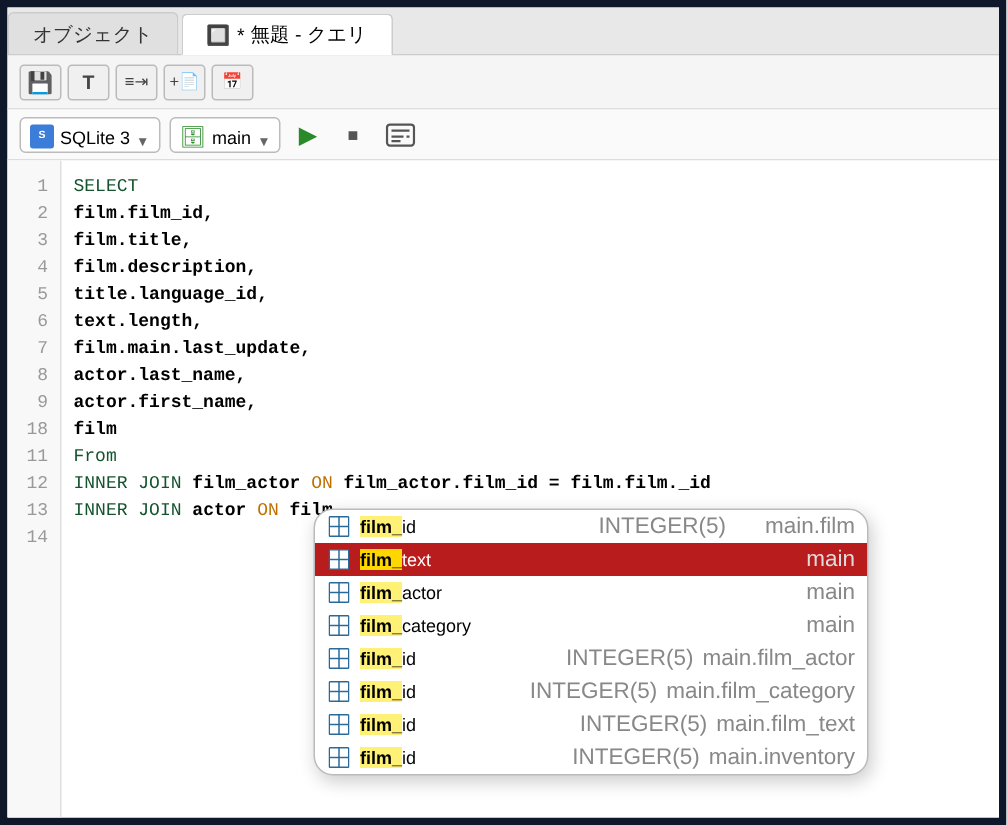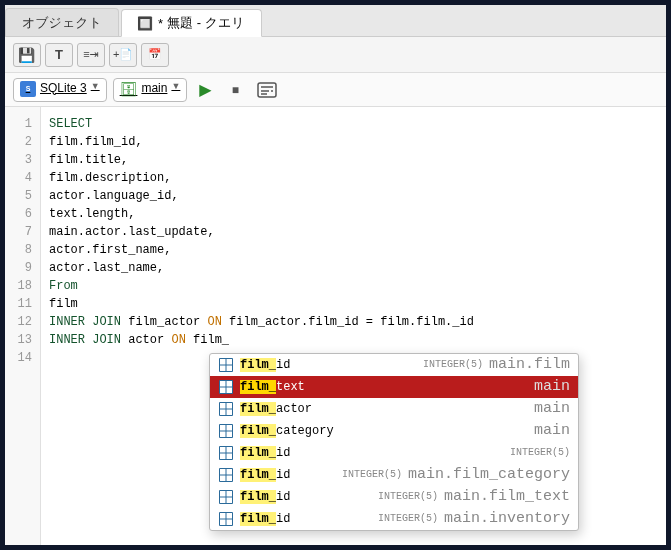--- a/index.html
+++ b/index.html
@@ -81,30 +81,29 @@
       display: flex;
       align-items: center;
       padding: 4px 8px;
       gap: 6px;
       border-bottom: 1px solid #ddd;
       background: #fafafa;
       height: 34px;
     }
     .conn-select {
       display: flex;
-      align-items: flex-start;
+      align-items: flex-end;
       gap: 4px;
       border: 1px solid #bbb;
       border-radius: 4px;
       background: #fff;
       padding: 2px 6px;
       font-size: 12px;
       cursor: pointer;
       height: 24px;
-      text-decoration: underline;
     }
     .conn-select .arrow {
       font-size: 9px;
       color: #666;
     }
     .sqlite-icon {
       width: 16px;
       height: 16px;
       background: #3b7dd8;
       border-radius: 2px;
@@ -190,33 +189,33 @@
       position: relative;
     }
     .code-line {
       height: 18px;
       white-space: pre;
       display: flex;
       align-items: center;
     }
     .kw-blue { color: #14532d; font-weight: 500; }
     .kw-orange { color: #c07000; }
-    .normal { color: #000; }
+    .normal { color: #000; font-weight: bold; }
     
     .autocomplete {
       position: absolute;
-      top: 246px;
+      top: 232px;
       left: 168px;
       width: 370px;
       background: #fff;
       border: 1px solid #bbb;
-      border-radius: 3px;
+      border-radius: 13px;
       box-shadow: 2px 4px 12px rgba(0,0,0,0.2);
       z-index: 100;
-      font-family: Liberation Mono, monospace;
+      font-family: Liberation Sans, sans-serif;
       font-size: 12px;
     }
     .ac-item {
       display: flex;
       align-items: center;
       padding: 3px 8px;
       height: 22px;
       gap: 6px;
       cursor: pointer;
     }
@@ -241,21 +240,21 @@
       background: #fff176;
       color: #000;
       font-weight: bold;
     }
     .ac-item.selected .ac-name .highlight {
       background: #ffd700;
       color: #000;
     }
     .ac-type {
       color: #888;
-      font-size: 10px;
+      font-size: 15px;
       margin-left: 4px;
     }
     .ac-schema {
       color: #888;
       font-size: 15px;
       text-align: right;
       min-width: 80px;
     }
   </style>
 </head>
@@ -323,27 +322,27 @@
       <div class="line-num">12</div>
       <div class="line-num">13</div>
       <div class="line-num">14</div>
     </div>
 
     <div class="code-content">
       <div class="code-line"><span class="kw-blue">SELECT</span></div>
       <div class="code-line"><span class="normal">film.film_id,</span></div>
       <div class="code-line"><span class="normal">film.title,</span></div>
       <div class="code-line"><span class="normal">film.description,</span></div>
-      <div class="code-line"><span class="normal">actor.language_id,</span></div>
+      <div class="code-line"><span class="normal">title.language_id,</span></div>
       <div class="code-line"><span class="normal">text.length,</span></div>
-      <div class="code-line"><span class="normal">main.actor.last_update,</span></div>
+      <div class="code-line"><span class="normal">film.main.last_update,</span></div>
+      <div class="code-line"><span class="normal">actor.last_name,</span></div>
       <div class="code-line"><span class="normal">actor.first_name,</span></div>
-      <div class="code-line"><span class="normal">actor.last_name,</span></div>
+      <div class="code-line"><span class="normal">film</span></div>
       <div class="code-line"><span class="kw-blue">From</span></div>
-      <div class="code-line"><span class="normal">film</span></div>
       <div class="code-line">
         <span class="kw-blue">INNER JOIN </span><span class="normal">film_actor </span><span class="kw-orange">ON</span><span class="normal"> film_actor.film_id = film.film._id</span>
       </div>
       <div class="code-line">
         <span class="kw-blue">INNER JOIN </span><span class="normal">actor </span><span class="kw-orange">ON</span><span class="normal"> film_</span>
       </div>
       <div class="code-line"></div>
 
       <div class="autocomplete">
 
@@ -409,20 +408,21 @@
             <svg width="14" height="14" viewBox="0 0 14 14">
                 <rect width="14" height="14" fill="#2a6a9a" rx="1"></rect>
                 <rect x="1" y="1" width="5.5" height="5.5" fill="white"></rect>
                 <rect x="7.5" y="1" width="5.5" height="5.5" fill="white"></rect>
                 <rect x="1" y="7.5" width="5.5" height="5.5" fill="white"></rect>
                 <rect x="7.5" y="7.5" width="5.5" height="5.5" fill="white"></rect>
               </svg>
           </span>
           <span class="ac-name"><span class="highlight">film_</span>id</span>
           <span class="ac-type">INTEGER(5)</span>
+          <span class="ac-schema">main.film_actor</span>
         </div>
 
         <div class="ac-item">
           <span class="ac-icon">
             <svg width="14" height="14" viewBox="0 0 14 14">
                 <rect width="14" height="14" fill="#2a6a9a" rx="1"></rect>
                 <rect x="1" y="1" width="5.5" height="5.5" fill="white"></rect>
                 <rect x="7.5" y="1" width="5.5" height="5.5" fill="white"></rect>
                 <rect x="1" y="7.5" width="5.5" height="5.5" fill="white"></rect>
                 <rect x="7.5" y="7.5" width="5.5" height="5.5" fill="white"></rect>

